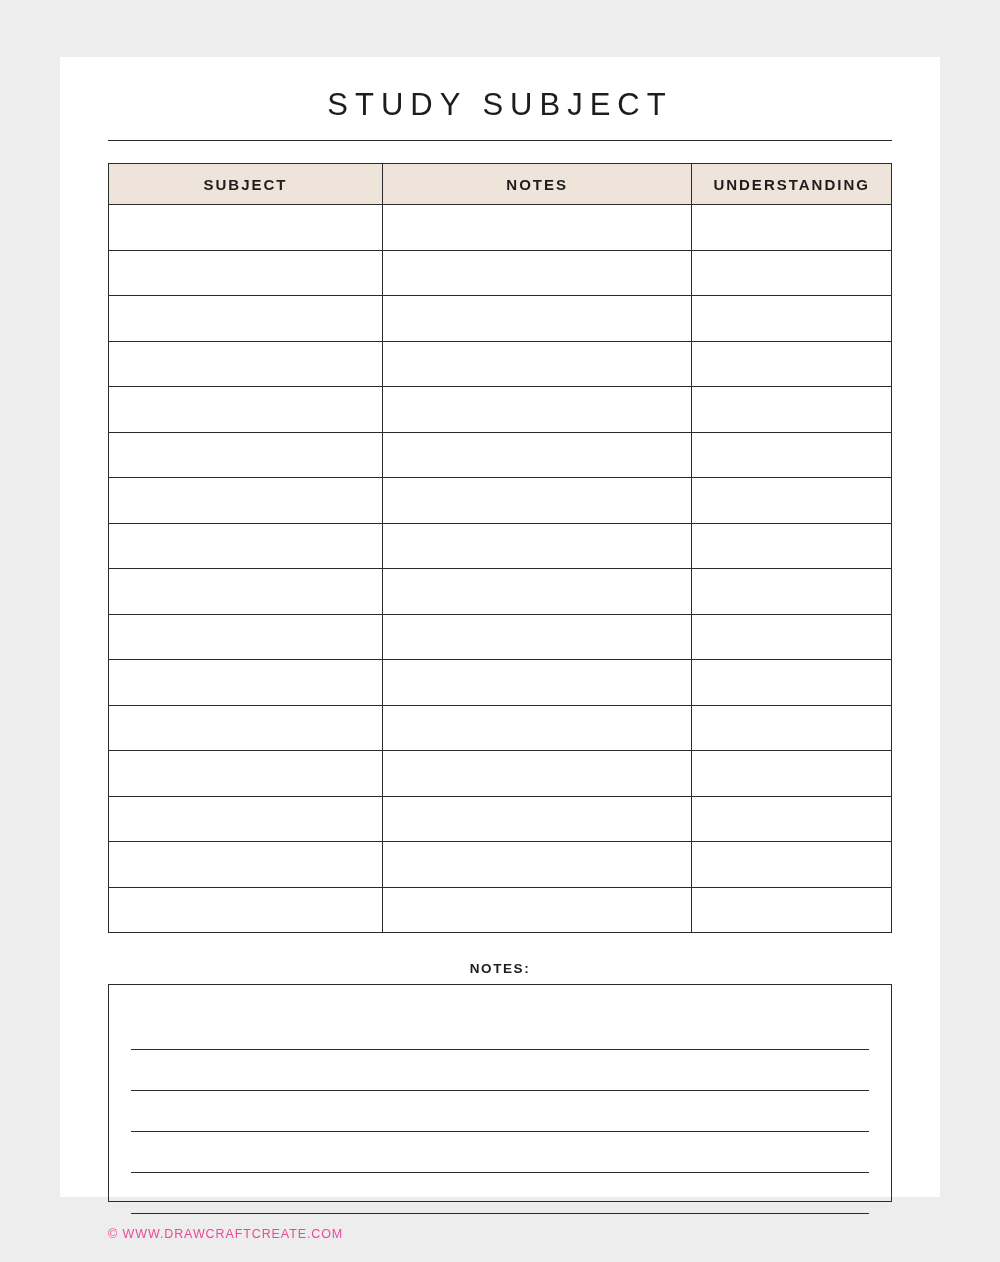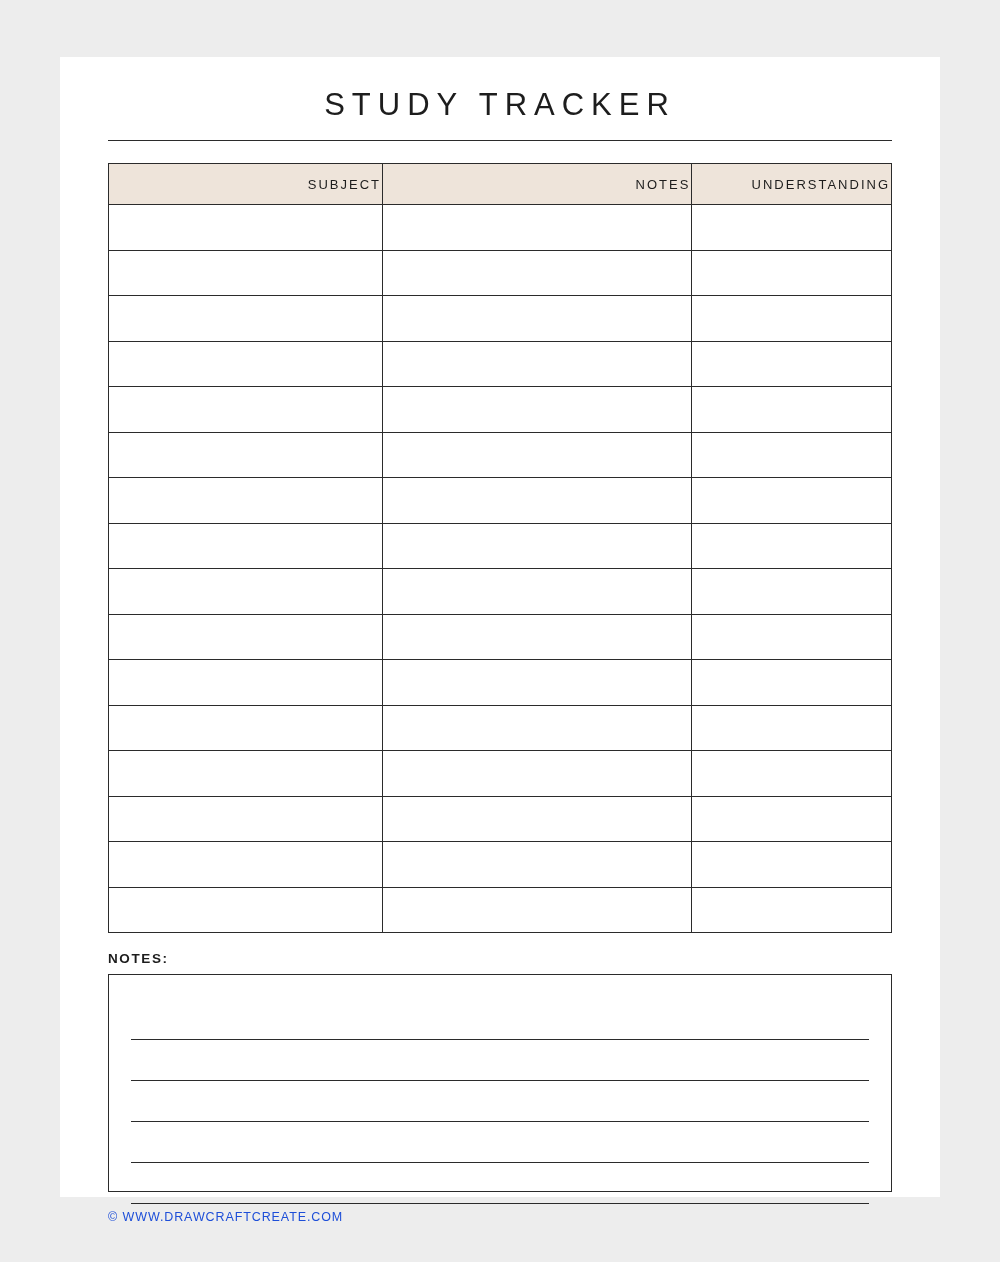--- a/index.html
+++ b/index.html
@@ -44,67 +44,68 @@
   }
   table.tracker {
     width: 100%;
     border-collapse: collapse;
     table-layout: fixed;
   }
   table.tracker th {
     background: #eee4da;
     border: 1.1px solid #2b2b2b;
     height: 38px;
-    font-size: 13px;
+    font-size: 15px;
     letter-spacing: 2px;
-    font-weight: 400;
+    font-weight: 700;
     color: #1d1d1d;
-    text-align: right;
+    text-align: center;
   }
   table.tracker td {
     border: 1.1px solid #2b2b2b;
     height: 42.5px;
     background: #ffffff;
   }
   .col-subject { width: 35%; }
   .col-topic   { width: 39.5%; }
   .col-under   { width: 25.5%; }
 
   .notes-label {
-    margin-top: 18px;
+    margin-top: 28px;
     font-size: 13.5px;
     letter-spacing: 1.6px;
     font-weight: 600;
     color: #1d1d1d;
+    text-align: center;
   }
   .notes-box {
     margin-top: 8px;
     border: 1.1px solid #2b2b2b;
     height: 218px;
     box-sizing: border-box;
     padding: 24px 22px 0 22px;
   }
   .notes-line {
     border-bottom: 1.2px solid #2b2b2b;
     height: 40px;
   }
   .footer {
-    margin-top: 18px;
+    margin-top: 25px;
     font-size: 12.5px;
     letter-spacing: 0.9px;
-    color: #1d4ed8;
+    color: #ec4899;
   }
 </style>
 </head>
 <body>
 
 <div class="page">
   <div class="sheet-inner">
 
-    <h1 class="title">STUDY TRACKER</h1>
+    <h1 class="title">STUDY SUBJECT</h1>
     <div class="title-rule"></div>
 
     <table class="tracker">
       <colgroup>
         <col class="col-subject">
         <col class="col-topic">
         <col class="col-under">
       </colgroup>
       <thead>
         <tr>

